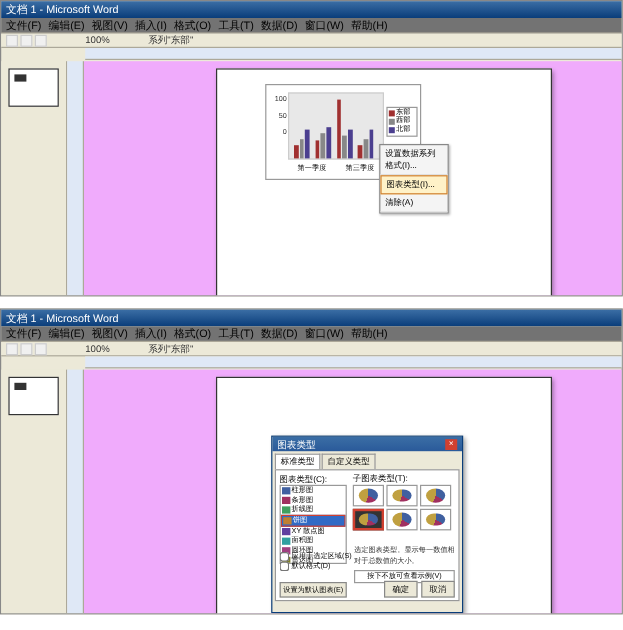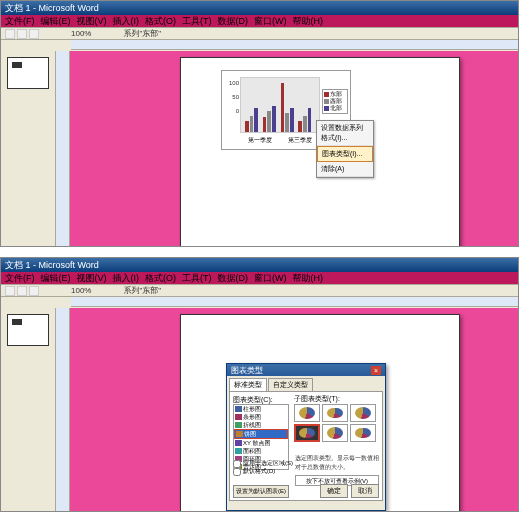--- a/index.html
+++ b/index.html
@@ -1,31 +1,31 @@
 <!DOCTYPE html>
 <html><head>
 <meta charset="utf-8">
 <style>
   * { box-sizing: border-box; margin: 0; padding: 0; }
   body { font-family: "Microsoft YaHei", SimSun, Arial, sans-serif; font-size: 9px; background: #fff; width: 519px; height: 525px; overflow: hidden; }
   .shot { position: relative; border: 1px solid #888; background: #ece9d8; }
   .shot1 { height: 247px; margin-bottom: 10px; }
   .shot2 { height: 255px; }
   .titlebar { height: 14px; background: linear-gradient(#3b6ea5,#0a3d7a); color: #fff; font-size: 9px; padding: 1px 4px; display: flex; align-items: center; }
-  .menubar { height: 13px; background: #be185d; border-bottom: 1px solid #aca899; display: flex; gap: 6px; padding: 0 4px; font-size: 9px; }
+  .menubar { height: 13px; background: #737373; border-bottom: 1px solid #aca899; display: flex; gap: 6px; padding: 0 4px; font-size: 9px; }
   .menubar span { cursor: default; }
   .toolbar { height: 12px; background: #ece9d8; border-bottom: 1px solid #aca899; display: flex; align-items: center; gap: 2px; padding: 0 4px; }
   .tb-btn { width: 10px; height: 10px; background: #f0f0f0; border: 1px solid #ccc; display: inline-block; }
   .rulerbar { height: 10px; background: #dfe8f6; border-bottom: 1px solid #aca899; position: relative; margin-left: 70px; }
   .workarea { position: absolute; left: 0; right: 0; top: 50px; bottom: 0; display: flex; }
   .thumbpane { width: 55px; background: #ece9d8; border-right: 1px solid #aca899; padding: 4px; }
   .thumb { width: 42px; height: 32px; background: #fff; border: 1px solid #333; margin: 2px auto; position: relative; }
   .thumb::after { content: ""; position: absolute; top: 4px; left: 4px; width: 10px; height: 6px; background: #333; }
   .vruler { width: 14px; background: #dfe8f6; border-right: 1px solid #aca899; }
-  .docarea { flex: 1; background: #ec4899; position: relative; overflow: hidden; }
+  .docarea { flex: 1; background: #f0abfc; position: relative; overflow: hidden; }
   .page { position: absolute; left: 110px; top: 6px; width: 280px; height: 200px; background: #fff; border: 1px solid #333; box-shadow: 2px 2px 4px rgba(0,0,0,0.4); }
   
   .chartbox { position: absolute; left: 40px; top: 12px; width: 130px; height: 80px; border: 1px solid #999; background: #fff; }
   .chartplot { position: absolute; left: 18px; top: 6px; width: 80px; height: 56px; border: 1px solid #ccc; background: #e8e8e8; }
   .chartplot .yaxis { position: absolute; left: -14px; top: -2px; font-size: 6px; line-height: 14px; color: #333; text-align: right; width: 12px; }
   .bars { position: absolute; left: 4px; bottom: 0; right: 4px; height: 100%; display: flex; align-items: flex-end; gap: 1px; }
   .bar { width: 4px; }
   .b-red { background: #a03030; }
   .b-gray { background: #888; }
   .b-purple { background: #4b3f8f; }

